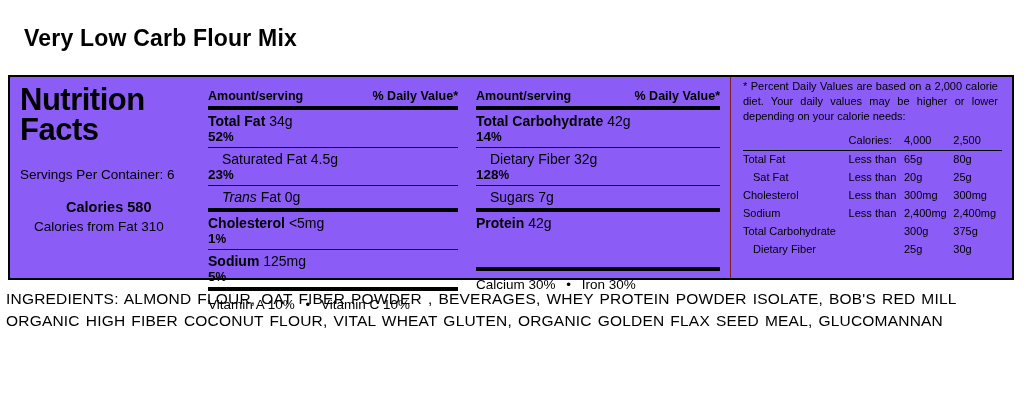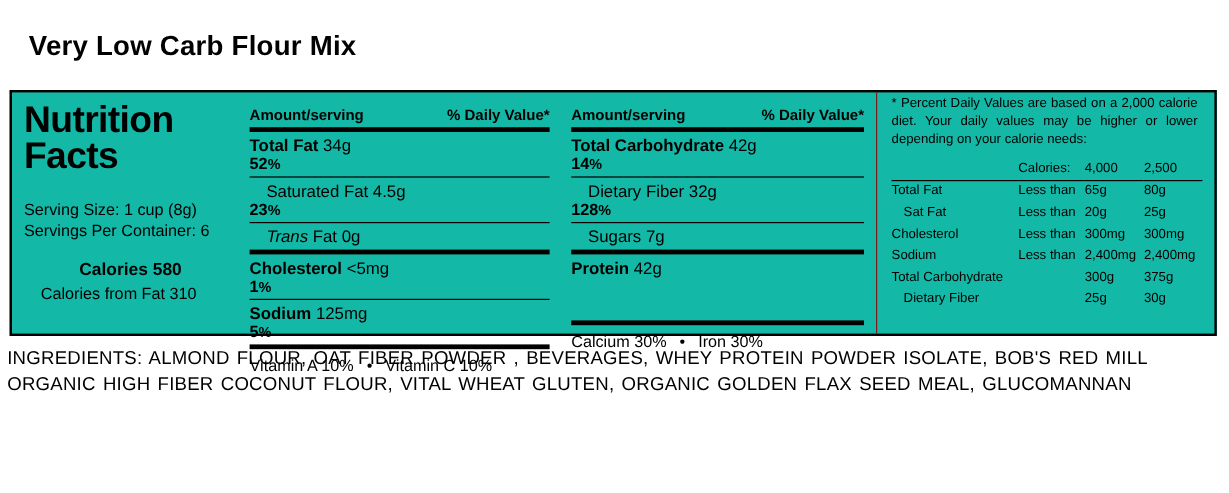--- a/index.html
+++ b/index.html
@@ -33,21 +33,21 @@
   .nf-panel {
     position: absolute;
     left: 8px;
     top: 75px;
     width: 1006px;
     height: 205px;
     border: 2px solid #000;
     box-sizing: border-box;
     display: flex;
     flex-direction: row;
-    background: #14b8a6;
+    background: #8b5cf6;
   }
   
   .col-head {
     width: 190px;
     box-sizing: border-box;
     padding: 8px 10px 4px 10px;
     position: relative;
   }
   .nf-title {
     font-size: 31px;
@@ -172,21 +172,20 @@
   <div class="product-title">Very Low Carb Flour Mix</div>
 
   <div class="nf-panel">
 
     <div class="col-head">
       <div class="nf-title">
         <div>Nutrition</div>
         <div>Facts</div>
       </div>
       <div class="serving-block">
-        <div>Serving Size: 1 cup (8g)</div>
         <div>Servings Per Container: 6</div>
       </div>
       <div class="cal-block">
         <div class="cal-main">
           <span>Calories</span>
           <span>580</span>
         </div>
         <div class="cal-sub">Calories from Fat 310</div>
       </div>
     </div>

